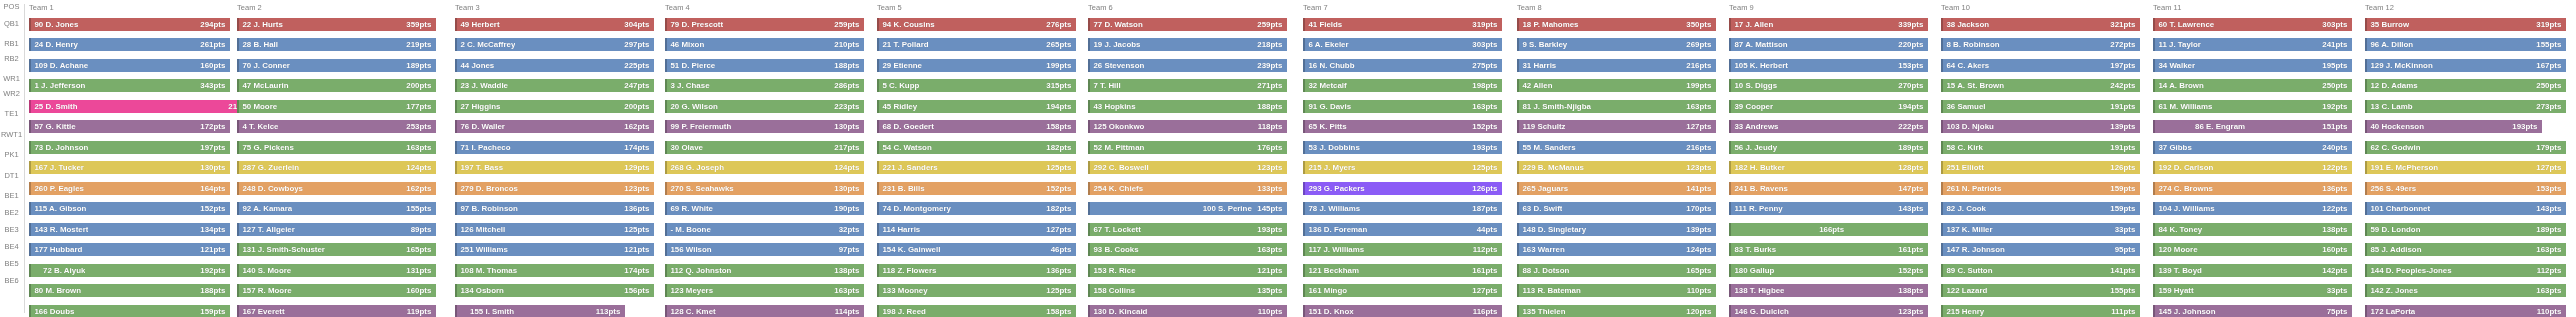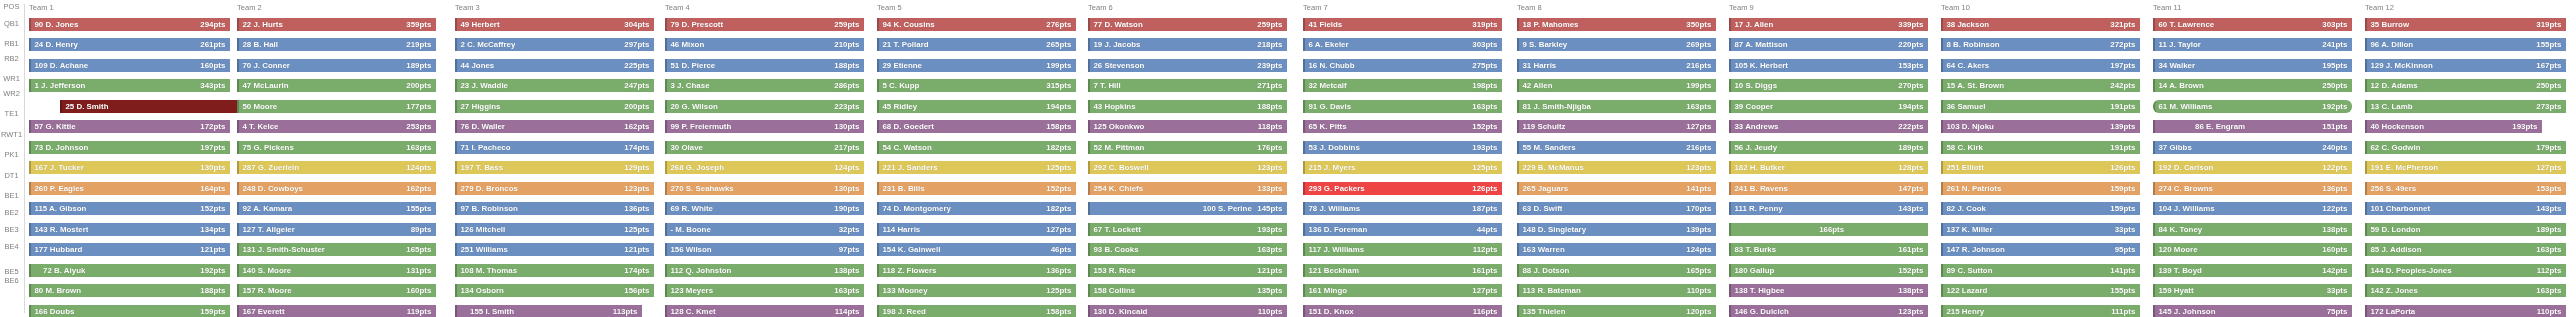--- a/index.html
+++ b/index.html
@@ -75,21 +75,21 @@
       <div class="pos-label" style="top: 75px;">WR1</div>
       <div class="pos-label" style="top: 90px;">WR2</div>
       <div class="pos-label" style="top: 110px;">TE1</div>
       <div class="pos-label" style="top: 131px;">RWT1</div>
       <div class="pos-label" style="top: 151px;">PK1</div>
       <div class="pos-label" style="top: 172px;">DT1</div>
       <div class="pos-label" style="top: 192px;">BE1</div>
       <div class="pos-label" style="top: 209px;">BE2</div>
       <div class="pos-label" style="top: 226px;">BE3</div>
       <div class="pos-label" style="top: 243px;">BE4</div>
-      <div class="pos-label" style="top: 260px; margin-top: 8px;">BE5</div>
+      <div class="pos-label" style="top: 260px;">BE5</div>
       <div class="pos-label" style="top: 277px;">BE6</div>
     </div>
     <div class="pos-divider"></div>
     <div class="team-col" style="left: 27px; width: 205px;">
       <div class="team-head">Team 1</div>
       <div class="bar" style="top: 18px; width: 201px; background: rgb(192, 96, 94);">
         <span class="nm">90 D. Jones</span>
         <span class="pt">294pts</span>
       </div>
       <div class="bar" style="top: 38px; width: 201px; background: rgb(106, 143, 192);">
@@ -97,21 +97,21 @@
         <span class="pt">261pts</span>
       </div>
       <div class="bar" style="top: 59px; width: 201px; background: rgb(106, 143, 192);">
         <span class="nm">109 D. Achane</span>
         <span class="pt">160pts</span>
       </div>
       <div class="bar" style="top: 79px; width: 201px; background: rgb(122, 173, 107);">
         <span class="nm">1 J. Jefferson</span>
         <span class="pt">343pts</span>
       </div>
-      <div class="bar" style="top: 100px; width: 229px; background: #7f1d1d; margin-left: 31px;">
+      <div class="bar" style="top: 100px; width: 229px; background: #ec4899;">
         <span class="nm">25 D. Smith</span>
         <span class="pt">210pts</span>
       </div>
       <div class="bar" style="top: 120px; width: 201px; background: rgb(154, 111, 154);">
         <span class="nm">57 G. Kittle</span>
         <span class="pt">172pts</span>
       </div>
       <div class="bar" style="top: 141px; width: 201px; background: rgb(122, 173, 107);">
         <span class="nm">73 D. Johnson</span>
         <span class="pt">197pts</span>
@@ -263,21 +263,21 @@
         <span class="pt">121pts</span>
       </div>
       <div class="bar" style="top: 264px; width: 199px; background: rgb(122, 173, 107);">
         <span class="nm">108 M. Thomas</span>
         <span class="pt">174pts</span>
       </div>
       <div class="bar" style="top: 284px; width: 199px; background: rgb(122, 173, 107);">
         <span class="nm">134 Osborn</span>
         <span class="pt">156pts</span>
       </div>
-      <div class="bar" style="top: 305px; width: 187px; background: rgb(154, 111, 154); padding-left: 13px;">
+      <div class="bar" style="top: 305px; width: 170px; background: rgb(154, 111, 154); padding-left: 13px;">
         <span class="nm">155 I. Smith</span>
         <span class="pt">113pts</span>
       </div>
     </div>
     <div class="team-col" style="left: 663px; width: 203px;">
       <div class="team-head">Team 4</div>
       <div class="bar" style="top: 18px; width: 199px; background: rgb(192, 96, 94);">
         <span class="nm">79 D. Prescott</span>
         <span class="pt">259pts</span>
       </div>
@@ -491,21 +491,21 @@
         <span class="pt">152pts</span>
       </div>
       <div class="bar" style="top: 141px; width: 199px; background: rgb(106, 143, 192);">
         <span class="nm">53 J. Dobbins</span>
         <span class="pt">193pts</span>
       </div>
       <div class="bar" style="top: 161px; width: 199px; background: rgb(221, 199, 88);">
         <span class="nm">215 J. Myers</span>
         <span class="pt">125pts</span>
       </div>
-      <div class="bar" style="top: 182px; width: 199px; background: #ef4444;">
+      <div class="bar" style="top: 182px; width: 199px; background: #8b5cf6;">
         <span class="nm">293 G. Packers</span>
         <span class="pt">126pts</span>
       </div>
       <div class="bar" style="top: 202px; width: 199px; background: rgb(106, 143, 192);">
         <span class="nm">78 J. Williams</span>
         <span class="pt">187pts</span>
       </div>
       <div class="bar" style="top: 223px; width: 199px; background: rgb(106, 143, 192);">
         <span class="nm">136 D. Foreman</span>
         <span class="pt">44pts</span>
@@ -727,21 +727,21 @@
         <span class="pt">241pts</span>
       </div>
       <div class="bar" style="top: 59px; width: 199px; background: rgb(106, 143, 192);">
         <span class="nm">34 Walker</span>
         <span class="pt">195pts</span>
       </div>
       <div class="bar" style="top: 79px; width: 199px; background: rgb(122, 173, 107);">
         <span class="nm">14 A. Brown</span>
         <span class="pt">250pts</span>
       </div>
-      <div class="bar" style="top: 100px; width: 199px; background: rgb(122, 173, 107); border-radius: 6px;">
+      <div class="bar" style="top: 100px; width: 199px; background: rgb(122, 173, 107);">
         <span class="nm">61 M. Williams</span>
         <span class="pt">192pts</span>
       </div>
       <div class="bar" style="top: 120px; width: 199px; background: rgb(154, 111, 154); padding-left: 40px;">
         <span class="nm">86 E. Engram</span>
         <span class="pt">151pts</span>
       </div>
       <div class="bar" style="top: 141px; width: 199px; background: rgb(106, 143, 192);">
         <span class="nm">37 Gibbs</span>
         <span class="pt">240pts</span>

